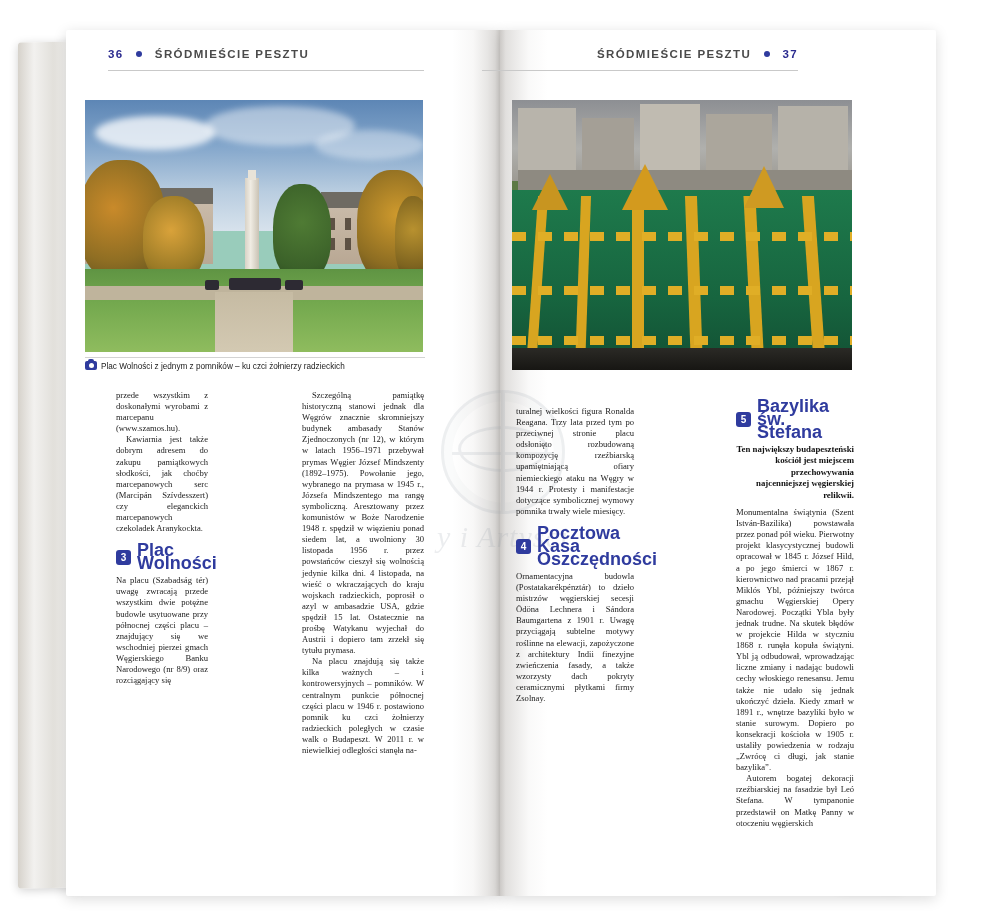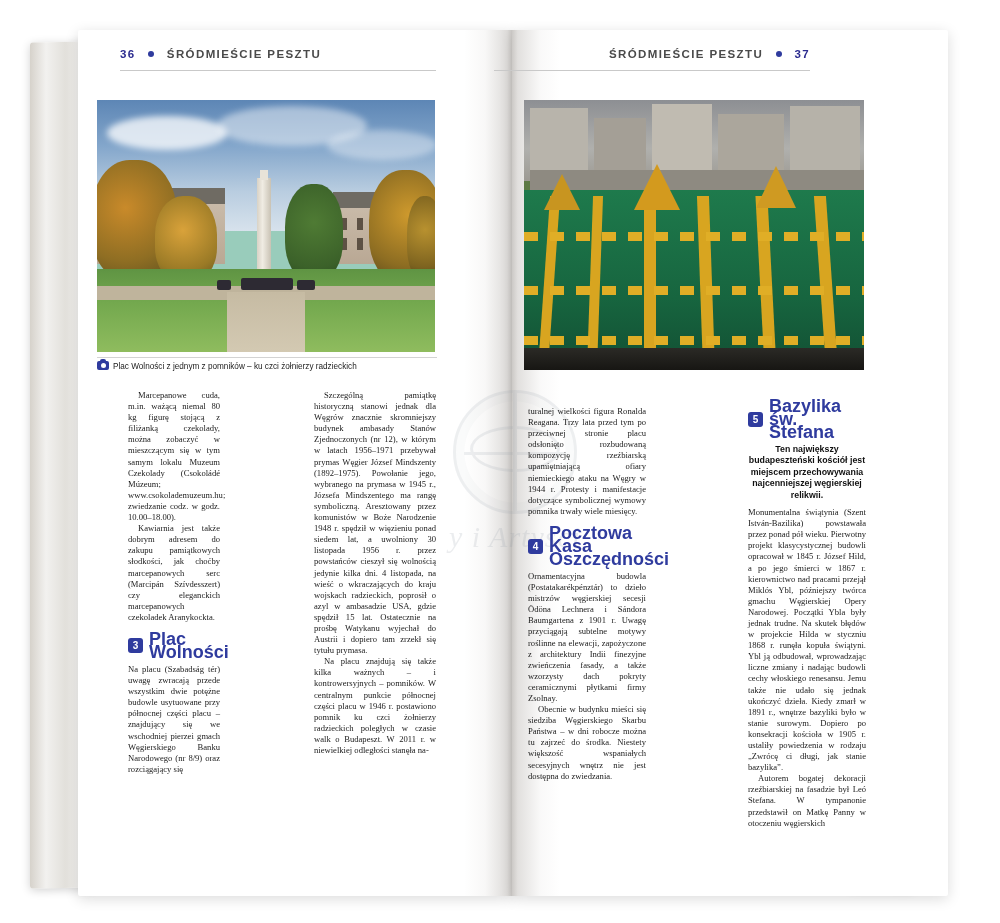--- a/index.html
+++ b/index.html
@@ -4,21 +4,21 @@
 <style>
   html,body{margin:0;padding:0;}
   body{
     width:1000px;height:923px;
     background:#ffffff;
     font-family:"Liberation Sans", sans-serif;
     overflow:hidden;
     position:relative;
   }
   #book{
-    position:absolute;left:12px;top:0;width:916px;height:923px;
+    position:absolute;left:0;top:0;width:916px;height:923px;
     background:
       radial-gradient(ellipse 620px 420px at 500px 470px, rgba(0,0,0,0.04), rgba(0,0,0,0) 70%),
       #ffffff;
   }
   
   .stack{
     position:absolute;
     background:linear-gradient(180deg,#efeeec,#dedbd6 40%,#cfccc6 70%,#e7e5e1);
     border-radius:3px;
   }
@@ -91,21 +91,21 @@
   .col{position:absolute;font-family:"Liberation Serif",serif;font-size:8.6px;line-height:11.1px;color:#1a1a1a;text-align:justify;}
   .col p{margin:0 0 0 0;text-indent:10px;}
   .col p.noind{text-indent:0;}
   .secthead{display:flex;align-items:center;gap:6px;margin:10px 0 5px 0;}
   .secnum{
     width:15px;height:15px;border-radius:3px;background:#2f3b9e;color:#fff;
     font-family:"Liberation Sans",sans-serif;font-size:10px;font-weight:bold;
     display:flex;align-items:center;justify-content:center;flex:0 0 auto;
   }
   .sectitle{font-family:"Liberation Sans",sans-serif;font-size:18px;font-weight:bold;color:#2f3b9e;line-height:13px;}
-  .lead{font-family:Liberation Sans, sans-serif;font-weight:bold;font-size:8.8px;line-height:11.4px;color:#111;text-align:center;margin-bottom:6px;}
+  .lead{font-family:Liberation Serif, serif;font-weight:bold;font-size:8.8px;line-height:11.4px;color:#111;text-align:right;margin-bottom:6px;}
 
   
   .sky{position:absolute;left:0;top:0;width:100%;height:52%;
     background:linear-gradient(180deg,#5d86b5 0%,#83a6cb 35%,#b9cde0 70%,#d7e2ec 100%);}
   .cloud{position:absolute;background:rgba(255,255,255,.75);border-radius:50%;filter:blur(3px);}
   .bldg{position:absolute;background:linear-gradient(180deg,#cdbfae,#b9a894);}
   .bldg .roof{position:absolute;left:0;right:0;top:0;height:16px;background:#6f6b63;}
   .win{position:absolute;background:#5d5144;}
   .treeA{position:absolute;border-radius:45% 45% 40% 40%;}
   .lawn{position:absolute;left:0;bottom:0;width:100%;height:33%;
@@ -240,42 +240,41 @@
     <div style="position:absolute;left:0;bottom:0;width:340px;height:22px;background:linear-gradient(180deg,#2b2a26,#171613);"></div>
   </div>
 
 
   <div class="watermark">
     <div class="globe"></div>
     <div class="wtext">y i Artyści</div>
   </div>
 
   <div class="col" style="left:116px;top:390px;width:92px;">
-    <p class="ital-mix">Marcepanowe cuda, m.in. ważącą niemal 80 kg figurę stojącą z filiżanką czekolady, można zobaczyć w mieszczącym się w tym samym lokalu Muzeum Czekolady (Csokoládé Múzeum; www.csokolademuzeum.hu; zwiedzanie codz. w godz. 10.00–18.00).</p>
+    <p class="noind">przede wszystkim z doskonałymi wyrobami z marcepanu (www.szamos.hu).</p>
     <p>Kawiarnia jest także dobrym adresem do zakupu pamiątkowych słodkości, jak choćby marcepanowych serc (Marcipán Szívdesszert) czy eleganckich marcepanowych czekoladek Aranykockta.</p>
     <div class="secthead">
       <div class="secnum">3</div>
       <div class="sectitle">Plac Wolności</div>
     </div>
     <p class="noind">Na placu (Szabadság tér) uwagę zwracają przede wszystkim dwie potężne budowle usytuowane przy północnej części placu – znajdujący się we wschodniej pierzei gmach Węgierskiego Banku Narodowego (nr 8/9) oraz rozciągający się</p>
   </div>
 
   <div class="col" style="left:302px;top:390px;width:122px;">
     <p>Szczególną pamiątkę historyczną stanowi jednak dla Węgrów znacznie skromniejszy budynek ambasady Stanów Zjednoczonych (nr 12), w którym w latach 1956–1971 przebywał prymas Węgier József Mindszenty (1892–1975). Powołanie jego, wybranego na prymasa w 1945 r., Józsefa Mindszentego ma rangę symboliczną. Aresztowany przez komunistów w Boże Narodzenie 1948 r. spędził w więzieniu ponad siedem lat, a uwolniony 30 listopada 1956 r. przez powstańców cieszył się wolnością jedynie kilka dni. 4 listopada, na wieść o wkraczających do kraju wojskach radzieckich, poprosił o azyl w ambasadzie USA, gdzie spędził 15 lat. Ostatecznie na prośbę Watykanu wyjechał do Austrii i dopiero tam zrzekł się tytułu prymasa.</p>
     <p>Na placu znajdują się także kilka ważnych – i kontrowersyjnych – pomników. W centralnym punkcie północnej części placu w 1946 r. postawiono pomnik ku czci żołnierzy radzieckich poległych w czasie walk o Budapeszt. W 2011 r. w niewielkiej odległości stanęła na-</p>
   </div>
 
   <div class="col" style="left:516px;top:406px;width:118px;">
     <p class="noind">turalnej wielkości figura Ronalda Reagana. Trzy lata przed tym po przeciwnej stronie placu odsłonięto rozbudowaną kompozycję rzeźbiarską upamiętniającą ofiary niemieckiego ataku na Węgry w 1944 r. Protesty i manifestacje dotyczące symbolicznej wymowy pomnika trwały wiele miesięcy.</p>
     <div class="secthead">
       <div class="secnum">4</div>
       <div class="sectitle">Pocztowa Kasa Oszczędności</div>
     </div>
     <p class="noind">Ornamentacyjna budowla (Postatakarékpénztár) to dzieło mistrzów węgierskiej secesji Ödöna Lechnera i Sándora Baumgartena z 1901 r. Uwagę przyciągają subtelne motywy roślinne na elewacji, zapożyczone z architektury Indii finezyjne zwieńczenia fasady, a także wzorzysty dach pokryty ceramicznymi płytkami firmy Zsolnay.</p>
-    <p>Obecnie w budynku mieści się siedziba Węgierskiego Skarbu Państwa – w dni robocze można tu zajrzeć do środka. Niestety większość wspaniałych secesyjnych wnętrz nie jest dostępna do zwiedzania.</p>
   </div>
 
   <div class="col" style="left:736px;top:400px;width:118px;">
     <div class="secthead" style="margin-top:0">
       <div class="secnum">5</div>
       <div class="sectitle">Bazylika św. Stefana</div>
     </div>
     <div class="lead">Ten największy budapeszteński kościół jest miejscem przechowywania najcenniejszej węgierskiej relikwii.</div>
     <p class="noind">Monumentalna świątynia (Szent István-Bazilika) powstawała przez ponad pół wieku. Pierwotny projekt klasycystycznej budowli opracował w 1845 r. József Hild, a po jego śmierci w 1867 r. kierownictwo nad pracami przejął Miklós Ybl, późniejszy twórca gmachu Węgierskiej Opery Narodowej. Początki Ybla były jednak trudne. Na skutek błędów w projekcie Hilda w styczniu 1868 r. runęła kopuła świątyni. Ybl ją odbudował, wprowadzając liczne zmiany i nadając budowli cechy włoskiego renesansu. Jemu także nie udało się jednak ukończyć dzieła. Kiedy zmarł w 1891 r., wnętrze bazyliki było w stanie surowym. Dopiero po konsekracji kościoła w 1905 r. ustaliły powiedzenia w rodzaju „Zwrócę ci długi, jak stanie bazylika”.</p>
     <p>Autorem bogatej dekoracji rzeźbiarskiej na fasadzie był Leó Stefana. W tympanonie przedstawił on Matkę Panny w otoczeniu węgierskich</p>

